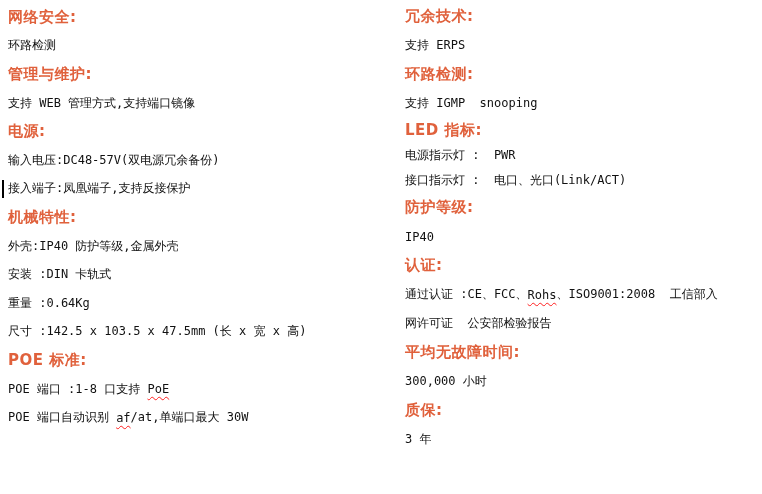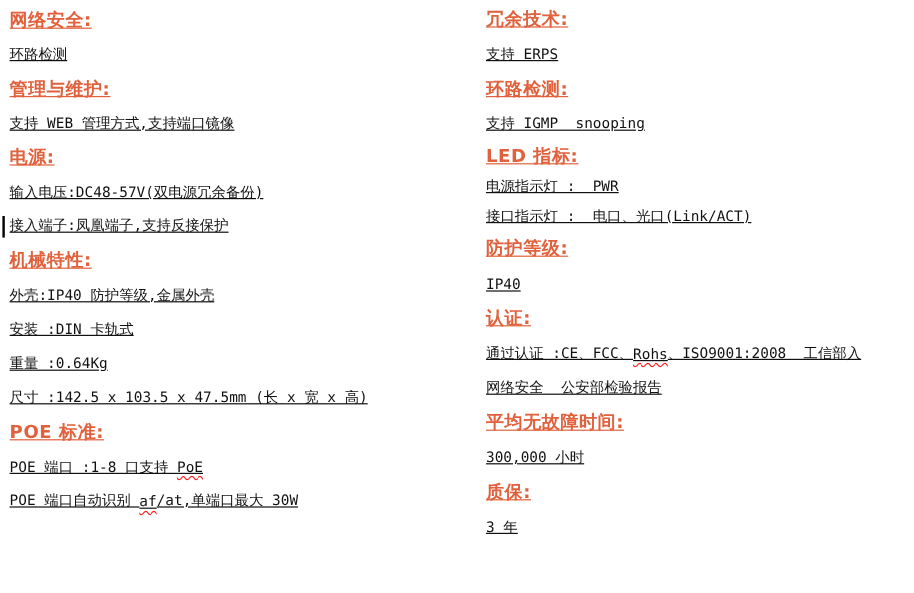--- a/index.html
+++ b/index.html
@@ -18,21 +18,20 @@
   }
   .page{position:absolute;inset:0;background:var(--bg-color);}
   .col{position:absolute;top:3px;}
   .col-left{left:8px;width:385px;}
   .col-right{left:405px;top:2px;width:355px;}
   .line{
     display:flex;
     align-items:center;
     white-space:pre;
     position:relative;
-    text-decoration:underline;
   }
   .col-left .line{height:28.6px;}
   .col-right .line{height:29px;}
   .col-right .line.tight{height:25px;text-align:center;}
   .h{
     font-family:"DejaVu Sans","Liberation Sans",sans-serif;
     font-weight:bold;
     font-size:15px;
     color:var(--header-color);
     letter-spacing:0.5px;
@@ -87,20 +86,20 @@
     <div class="line b">支持 ERPS</div>
     <div class="line h">环路检测:</div>
     <div class="line b">支持 IGMP  snooping</div>
     <div class="line h tight">LED 指标:</div>
     <div class="line b tight">电源指示灯 :  PWR</div>
     <div class="line b tight">接口指示灯 :  电口、光口(Link/ACT)</div>
     <div class="line h">防护等级:</div>
     <div class="line b">IP40</div>
     <div class="line h">认证:</div>
     <div class="line b"><span>通过认证 :CE、FCC、</span><span class="sq">Rohs</span><span>、ISO9001:2008  工信部入</span></div>
-    <div class="line b">网络安全  公安部检验报告</div>
+    <div class="line b">网许可证  公安部检验报告</div>
     <div class="line h">平均无故障时间:</div>
     <div class="line b">300,000 小时</div>
     <div class="line h">质保:</div>
     <div class="line b">3 年</div>
   </div>
 
 </div>
 
 </body></html>

